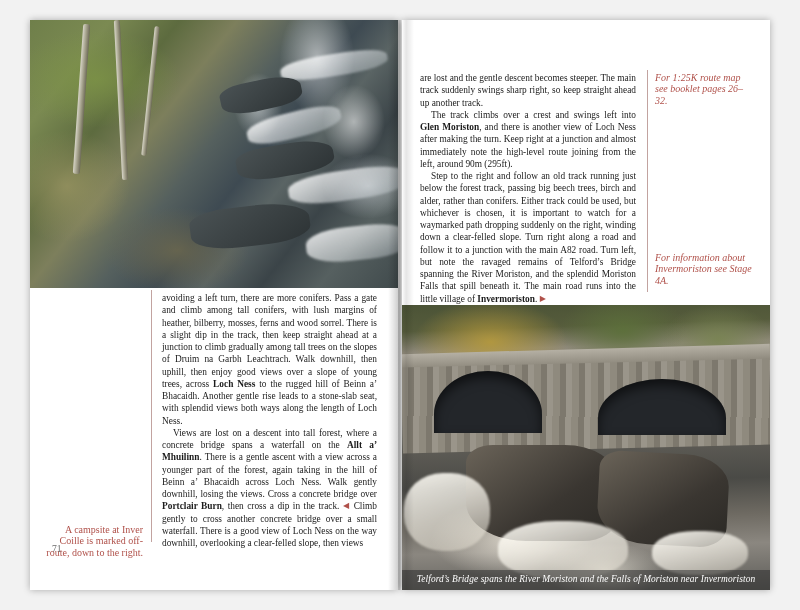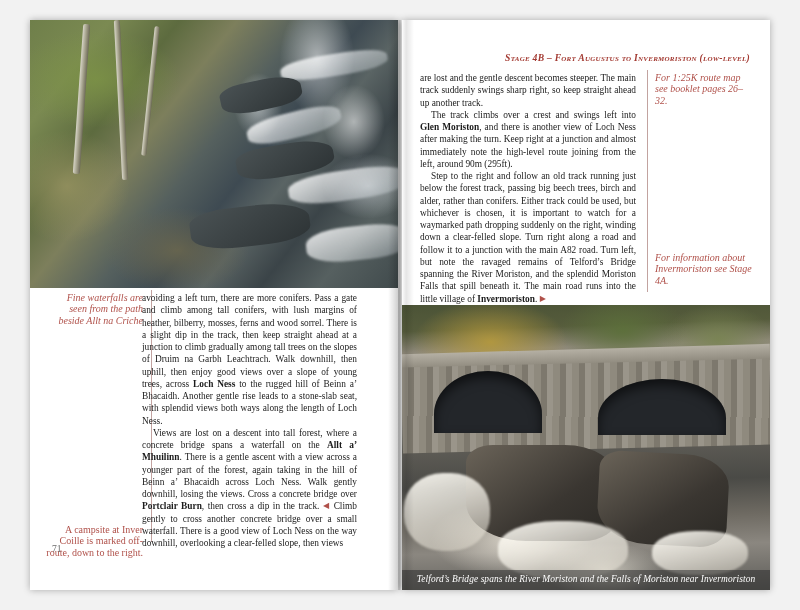--- a/index.html
+++ b/index.html
@@ -131,21 +131,21 @@
     font-size:9.35px;
     line-height:12.25px;
     text-align:justify;
     text-justify:inter-word;
     hyphens:auto;
   }
   .body-col p{margin:0;}
   .body-col p + p{text-indent:11px;}
   .body-col b{font-weight:bold;}
 
-  .left-body{ left:142px; top:292px; width:215px; }
+  .left-body{ left:162px; top:292px; width:215px; }
   .right-body{ left:420px; top:72px; width:216px;font-family:Liberation Serif, serif; }
 
   
   .rule{
     position:absolute;width:1px;
     background:#c2a3a0;
   }
   .rule-left{ left:151px; top:290px; height:252px; }
   .rule-right{ left:647px; top:70px; height:222px; }
 
@@ -190,36 +190,34 @@
     <div class="wf-tree" style="left:118px;top:6px;width:5px;height:130px;transform:rotate(6deg);"></div>
     <div class="wf-flow" style="left:250px;top:34px;width:108px;height:22px;transform:rotate(-9deg);"></div>
     <div class="wf-flow" style="left:216px;top:92px;width:96px;height:26px;transform:rotate(-14deg);"></div>
     <div class="wf-flow" style="left:258px;top:150px;width:120px;height:30px;transform:rotate(-8deg);"></div>
     <div class="wf-flow" style="left:276px;top:206px;width:104px;height:34px;transform:rotate(-6deg);"></div>
     <div class="wf-rock" style="left:190px;top:60px;width:82px;height:30px;transform:rotate(-12deg);"></div>
     <div class="wf-rock" style="left:206px;top:124px;width:98px;height:32px;transform:rotate(-10deg);"></div>
     <div class="wf-rock" style="left:160px;top:186px;width:120px;height:40px;transform:rotate(-7deg);"></div>
   </div>
 
-  <div class="note note-right note-waterfall">Fine waterfalls are seen from the path beside Allt na Criche</div>
 
   <div class="note note-right note-campsite note-upright">A campsite at Inver Coille is marked off-route, down to the right.</div>
 
   <div class="rule rule-left"></div>
 
   <div class="body-col left-body" id="left-body">
       <p style="text-indent: 0px;"><span>avoiding a left turn, there are more conifers. Pass a gate and climb among tall conifers, with lush margins of heather, bilberry, mosses, ferns and wood sorrel. There is a slight dip in the track, then keep straight ahead at a junction to climb gradually among tall trees on the slopes of Druim na Garbh Leachtrach. Walk downhill, then uphill, then enjoy good views over a slope of young trees, across </span><b>Loch Ness</b><span> to the rugged hill of Beinn a’ Bhacaidh. Another gentle rise leads to a stone-slab seat, with splendid views both ways along the length of Loch Ness.</span></p>
       <p><span>Views are lost on a descent into tall forest, where a concrete bridge spans a waterfall on the </span><b>Allt a’ Mhuilinn</b><span>. There is a gentle ascent with a view across a younger part of the forest, again taking in the hill of Beinn a’ Bhacaidh across Loch Ness. Walk gently downhill, losing the views. Cross a concrete bridge over </span><b>Portclair Burn</b><span>, then cross a dip in the track. </span><span class="arrow-r">◀</span><span> Climb gently to cross another concrete bridge over a small waterfall. There is a good view of Loch Ness on the way downhill, overlooking a clear-felled slope, then views</span></p>
     </div>
 
   <div class="folio">71</div>
 
   <div class="page page-right"></div>
 
-  <div class="running-head">Stage 4B – Fort Augustus to Invermoriston (low-level)</div>
 
   <div class="body-col right-body" id="right-body">
       <p style="text-indent: 0px;"><span>are lost and the gentle descent becomes steeper. The main track suddenly swings sharp right, so keep straight ahead up another track.</span></p>
       <p><span>The track climbs over a crest and swings left into </span><b>Glen Moriston</b><span>, and there is another view of Loch Ness after making the turn. Keep right at a junction and almost immediately note the high-level route joining from the left, around 90m (295ft).</span></p>
       <p><span>Step to the right and follow an old track running just below the forest track, passing big beech trees, birch and alder, rather than conifers. Either track could be used, but whichever is chosen, it is important to watch for a waymarked path dropping suddenly on the right, winding down a clear-felled slope. Turn right along a road and follow it to a junction with the main A82 road. Turn left, but note the ravaged remains of Telford’s Bridge spanning the River Moriston, and the splendid Moriston Falls that spill beneath it. The main road runs into the little village of </span><b>Invermoriston</b><span>. </span><span class="arrow-r">▶</span></p>
     </div>
 
   <div class="rule rule-right"></div>
 
   <div class="note note-25k">For 1:25K route map see booklet pages 26–32.</div>

